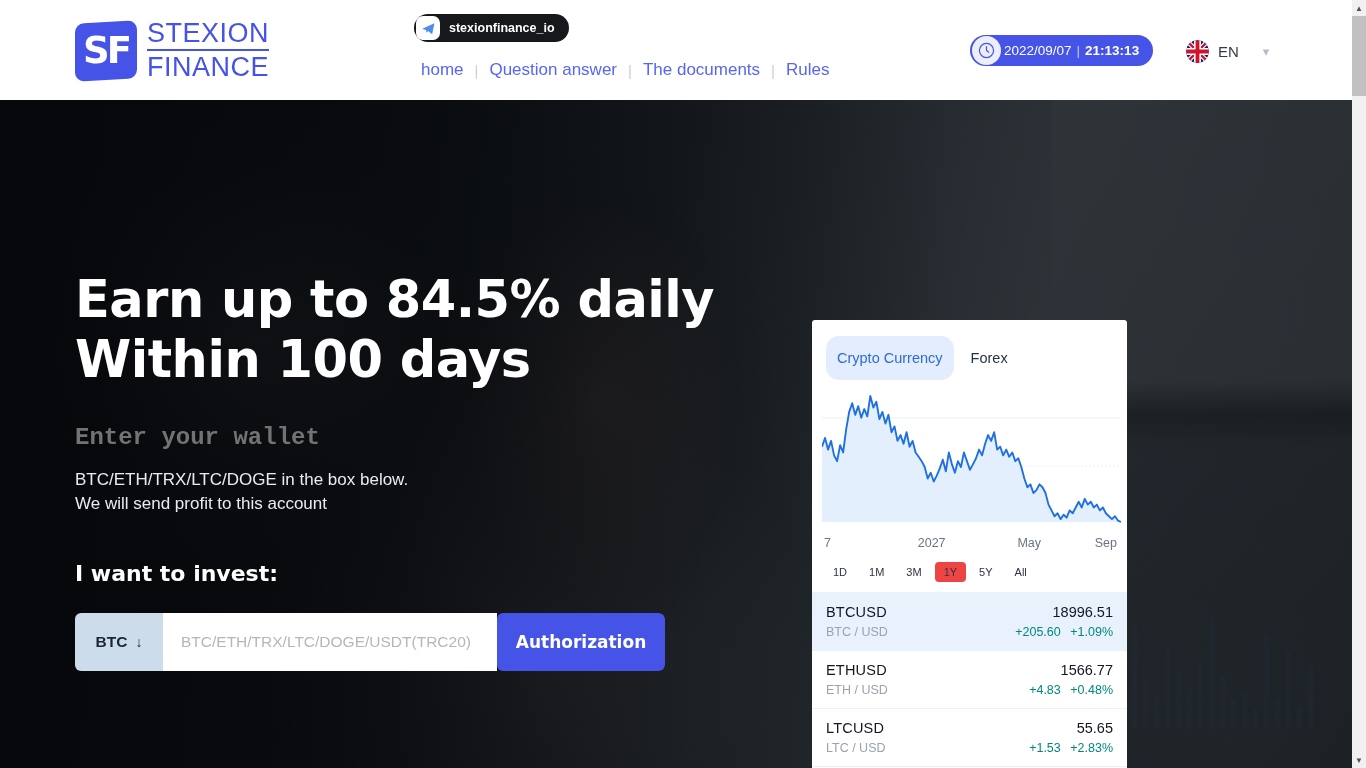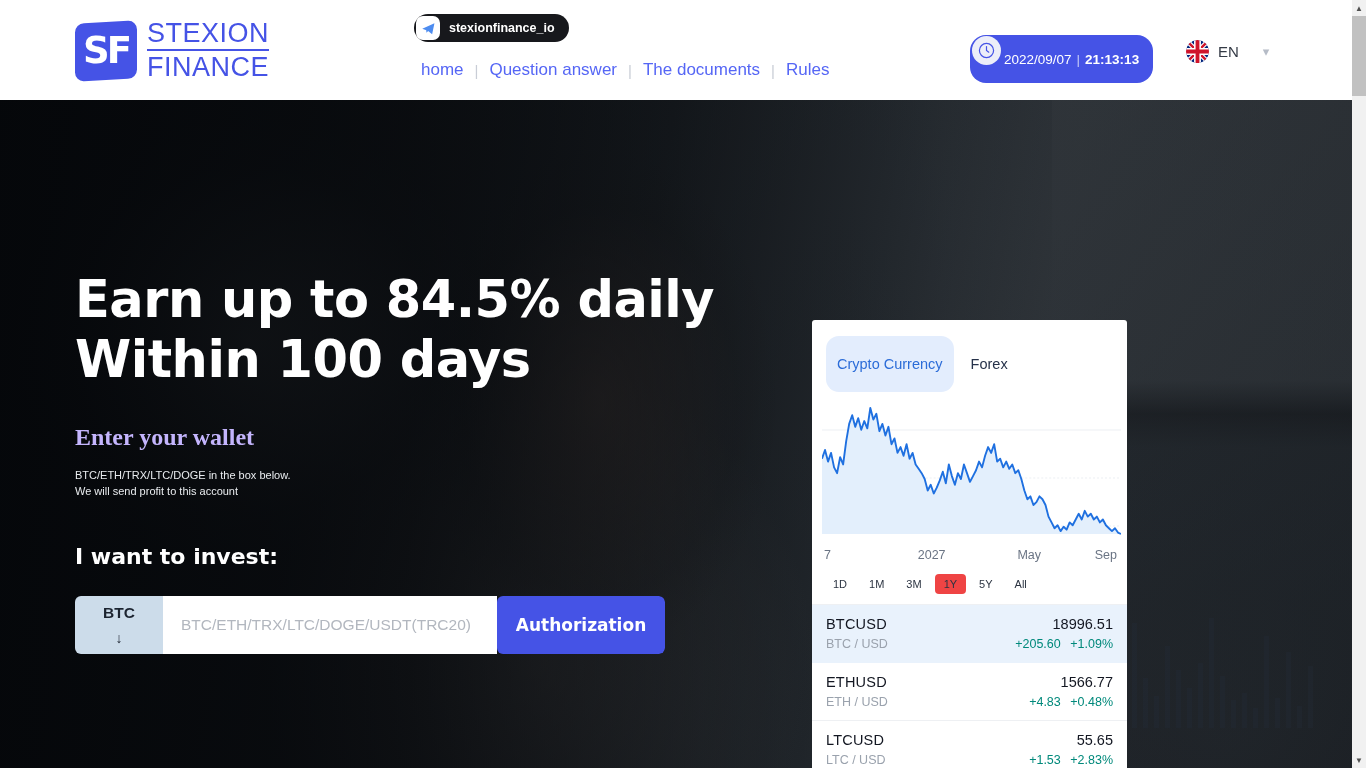--- a/index.html
+++ b/index.html
@@ -93,21 +93,21 @@
     padding: 0 11px;
     white-space: nowrap;
   }
   .nav .sep {
     color: #c9cdd6;
     font-size: 15px;
   }
 
   .clock-pill {
     position: absolute; left: 970px; top: 35px;
-    height: 48px;
+    height: 31px;
     display: flex; align-items: center;
     background: #4553e6;
     border-radius: 16px;
     padding: 0 14px 0 34px;
   }
   .clock-pill .cdate { color: #ffffff; font-size: 13.5px; }
   .clock-pill .cbar { color: #c6cbf7; font-size: 13.5px; margin: 0 5px; }
   .clock-pill .ctime { color: #ffffff; font-size: 13.5px; font-weight: 700; }
   .clock-circle {
     position: absolute; left: 972px; top: 36px;
@@ -170,29 +170,29 @@
   .h1 {
     color: #ffffff;
     font-family: "DejaVu Sans", sans-serif;
     font-weight: 700;
     font-size: 51px;
     line-height: 1.18;
     letter-spacing: -0.5px;
   }
   .sub-accent {
     margin-top: 34px;
-    color: #c4b5fd;
-    font-family: Liberation Serif, serif;
+    color: #737373;
+    font-family: Liberation Mono, monospace;
     font-weight: 700;
     font-size: 24px;
   }
   .sub-body {
     margin-top: 17px;
     color: #e9ecef;
-    font-size: 11px;
+    font-size: 17px;
     line-height: 1.42;
   }
   .invest-label {
     margin-top: 44px;
     color: #ffffff;
     font-family: "DejaVu Sans", sans-serif;
     font-weight: 700;
     font-size: 22px;
   }
 
@@ -205,21 +205,20 @@
   }
   .coin-select {
     width: 88px;
     background: #ccdcea;
     display: flex; align-items: center; justify-content: center;
     gap: 8px;
     color: #1c2430;
     font-weight: 700;
     font-size: 15.5px;
     cursor: pointer;
-    flex-direction: column;
   }
   .coin-select .carrow { font-size: 14px; font-weight: 400; }
   .wallet-input {
     flex: 1;
     background: #ffffff;
     border: none;
     outline: none;
     padding: 0 18px;
     font-family: "Liberation Sans", sans-serif;
     font-size: 15.5px;
@@ -248,21 +247,21 @@
     z-index: 6;
     font-family: "Liberation Sans", sans-serif;
   }
   .tv-tabs {
     display: flex; align-items: center;
     gap: 6px;
     padding: 16px 14px 8px 14px;
   }
   .tv-tab {
     font-size: 14.5px;
-    padding: 20px 11px;
+    padding: 14px 11px;
     border-radius: 13px;
     color: #26324a;
     cursor: pointer;
     white-space: nowrap;
   }
   .tv-tab.active { background: #e3edfd; color: #2b6cd8; }
 
   .tv-chart {
     position: relative;
     margin: 4px 6px 0 10px;

